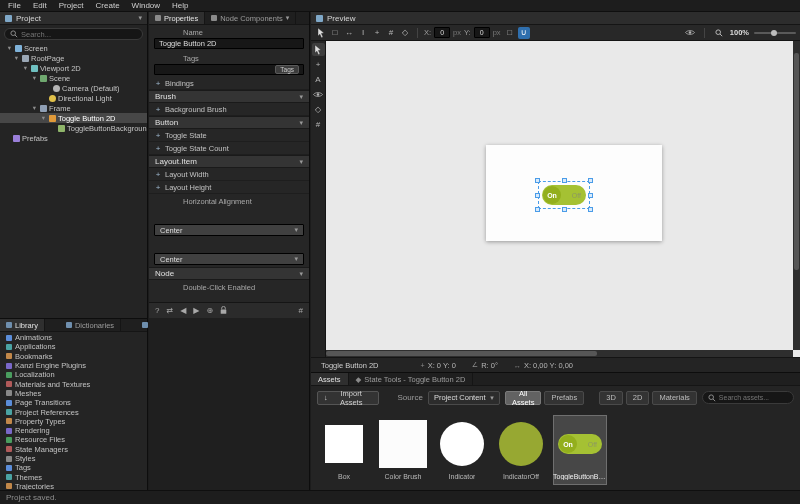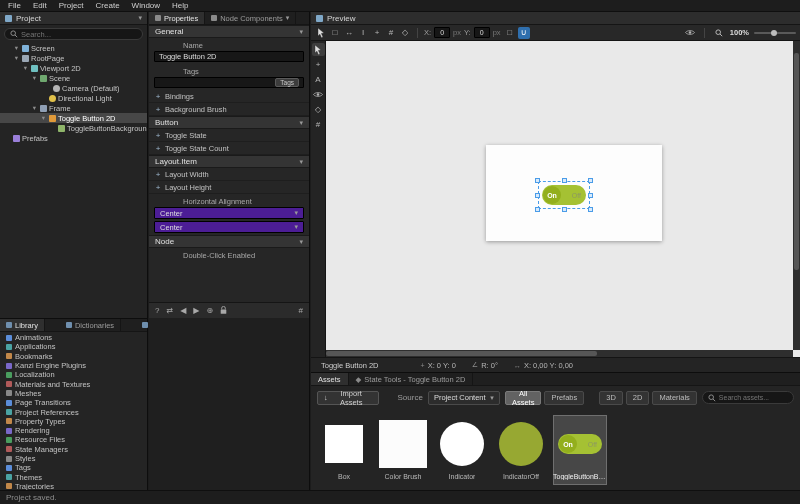--- a/index.html
+++ b/index.html
@@ -51,21 +51,21 @@
   .prop-tab.active{background:#2f2f2f;color:#e4e4e4;}
   .pt-icon{width:6px;height:6px;background:#8a8a8a;border-radius:1px;}
   .props-body{flex:1;overflow:hidden;}
   .sec-h{height:13px;background:#343434;border-top:1px solid #1a1a1a;border-bottom:1px solid #1a1a1a;display:flex;align-items:center;padding:0 6px;font-size:8px;color:#e0e0e0;}
   .plabel{font-size:7.5px;color:#a8a8a8;padding:3px 6px 1px;margin-left:28px;}
   .pinput{height:11px;margin:0 5px 2px;background:#171717;border:1px solid #000;border-radius:1px;display:flex;align-items:center;padding:0 4px;color:#ddd;}
   .pinput input{flex:1;background:transparent;border:none;outline:none;color:#ddd;font-size:7.5px;font-family:inherit;}
   .tagbtn{margin-left:auto;height:9px;background:#3c3c3c;border:1px solid #5a5a5a;border-radius:2px;color:#c9c9c9;font-size:6.5px;padding:0 4px;line-height:7px;font-family:inherit;}
   .addrow{height:13px;display:flex;align-items:center;gap:4px;padding:0 6px;font-size:7.5px;color:#c2c2c2;border-bottom:1px solid #1e1e1e;}
   .plus{color:#9fb8cf;font-size:8px;width:6px;text-align:center;}
-  .dropdown{height:12px;margin:0 5px 2px;background:#4c1d95;border:1px solid #000;border-radius:1px;display:flex;align-items:center;padding:0 5px;color:#ddd;font-size:7.5px;}
+  .dropdown{height:12px;margin:17px 5px 2px;background:#404040;border:1px solid #000;border-radius:1px;display:flex;align-items:center;padding:0 5px;color:#ddd;font-size:7.5px;}
   .dropdown .chev{margin-left:auto;}
   .props-toolbar{height:16px;flex:0 0 auto;background:#2b2b2b;border-top:1px solid #151515;display:flex;align-items:center;gap:7px;padding:0 6px;}
   .ptb-icon{color:#a8a8a8;font-size:8px;display:inline-flex;align-items:center;}
   .ptb-right{margin-left:auto;}
   .mid-empty{flex:1;background:#1f1f1f;}
 
   
   .preview-panel{height:360px;flex:0 0 auto;display:flex;flex-direction:column;background:#242424;}
   .pv-toolbar{height:16px;background:#282828;border-bottom:1px solid #141414;display:flex;align-items:center;gap:3px;padding:0 4px;flex:0 0 auto;font-size:7.5px;}
   .tb-icon{min-width:12px;height:12px;display:inline-flex;align-items:center;justify-content:center;color:#b5b5b5;font-size:8px;border-radius:2px;}
@@ -147,21 +147,21 @@
     <div class="search-row">
       <div class="search-box">
         <svg width="8" height="8" viewBox="0 0 8 8">
             <circle cx="3.2" cy="3.2" r="2.3" fill="none" stroke="#8a8a8a" stroke-width="1"></circle>
             <path d="M5 5l2.2 2.2" stroke="#8a8a8a" stroke-width="1"></path>
           </svg>
         <input type="text" placeholder="Search..." style="">
       </div>
     </div>
     <div class="tree">
-        <div class="tree-row" style="padding-left:13px">
+        <div class="tree-row" style="padding-left:6px">
       <span class="tw">▾</span>
       <span class="ti" style="background:#7fb2d9"></span>
       <span>Screen</span>
     </div>
         <div class="tree-row" style="padding-left:13px">
       <span class="tw">▾</span>
       <span class="ti" style="background:#9aa7b5"></span>
       <span>RootPage</span>
     </div>
         <div class="tree-row" style="padding-left:22px">
@@ -301,36 +301,36 @@
         <span class="pt-icon"></span>
         <span>Properties</span>
       </div>
       <div class="prop-tab">
         <span class="pt-icon"></span>
         <span>Node Components</span>
         <span class="chev">▾</span>
       </div>
     </div>
     <div class="props-body">
-      <div class="sec-h">
-        <span>General</span>
-        <span class="chev">▾</span>
-      </div>
       <div class="plabel">Name</div>
       <div class="pinput">
         <input type="text" value="Toggle Button 2D" style="">
       </div>
       <div class="plabel">Tags</div>
       <div class="pinput">
         <input type="text" value="" style="">
         <button class="tagbtn">Tags</button>
       </div>
       <div class="addrow">
         <span class="plus">+</span>
         <span>Bindings</span>
+      </div>
+      <div class="sec-h">
+        <span>Brush</span>
+        <span class="chev">▾</span>
       </div>
       <div class="addrow">
         <span class="plus">+</span>
         <span>Background Brush</span>
       </div>
       <div class="sec-h">
         <span>Button</span>
         <span class="chev">▾</span>
       </div>
       <div class="addrow">

